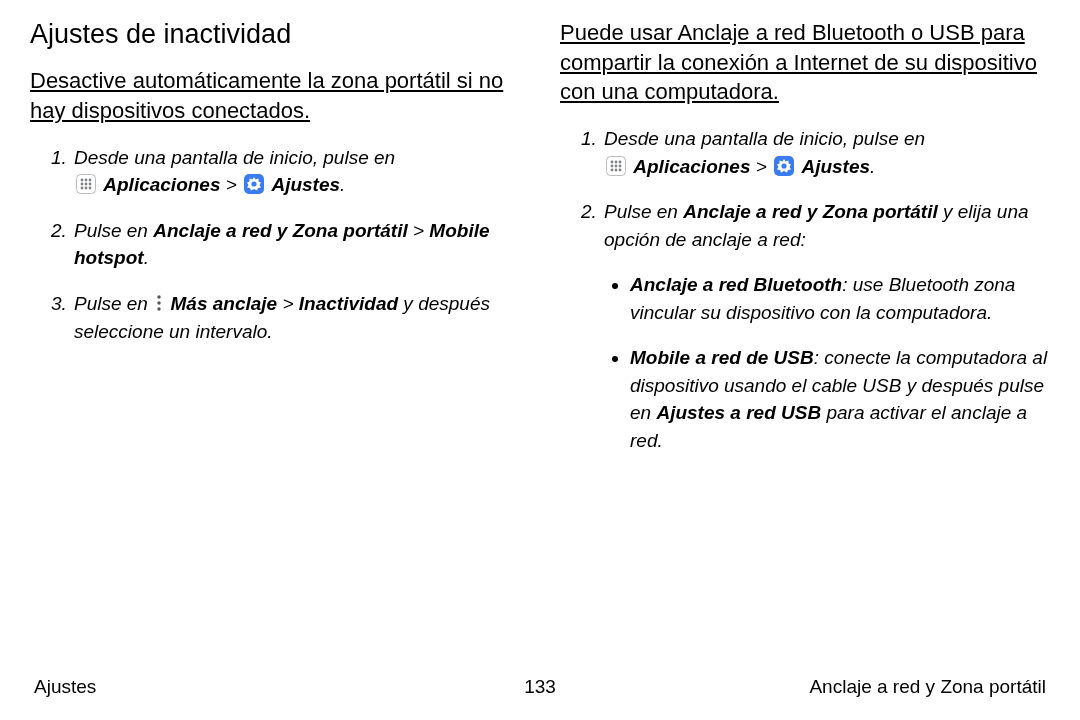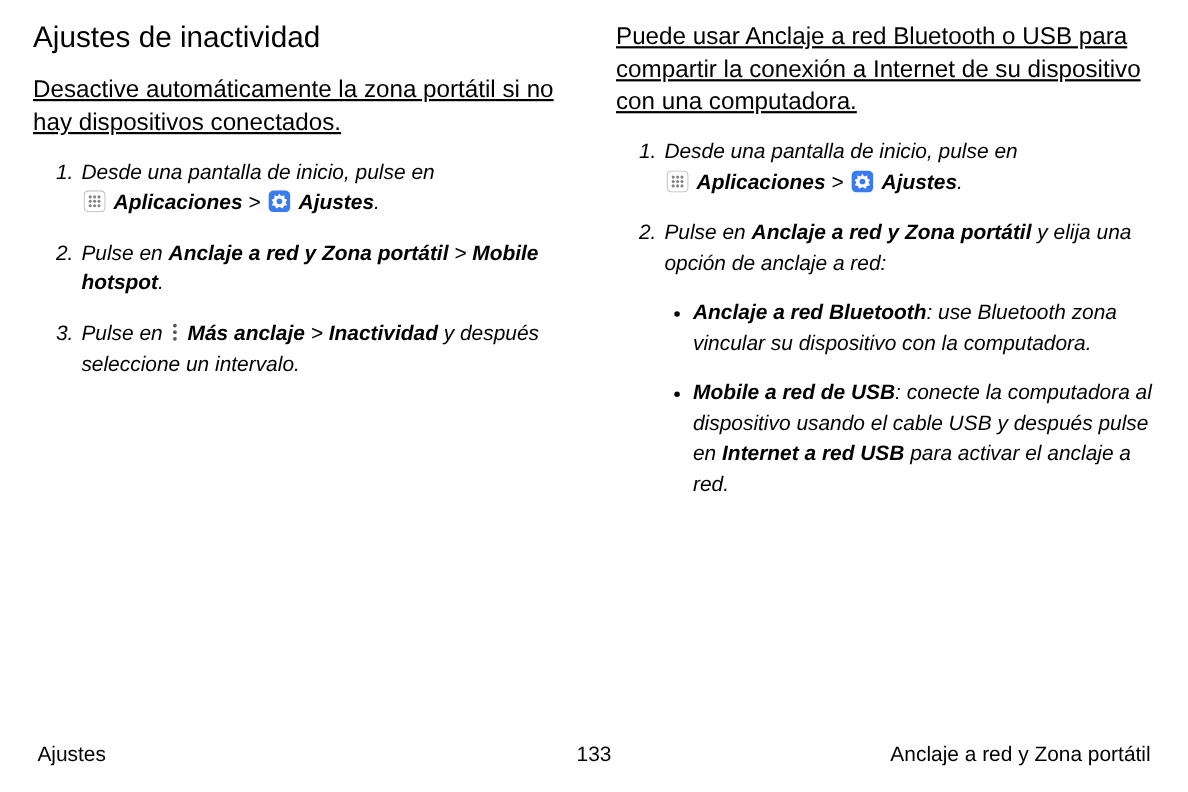--- a/index.html
+++ b/index.html
@@ -111,21 +111,21 @@
           </span>
           <b>Ajustes</b><span>.</span>
         </li>
         <li>
           <span>Pulse en </span><b>Anclaje a red y Zona portátil</b><span> y elija una opción de anclaje a red:</span>
           <ul class="sub">
             <li>
               <b>Anclaje a red Bluetooth</b><span>: use Bluetooth zona vincular su dispositivo con la computadora.</span>
             </li>
             <li>
-              <b>Mobile a red de USB</b><span>: conecte la computadora al dispositivo usando el cable USB y después pulse en </span><b>Internet a red USB</b><span> para activar el anclaje a red.</span>
+              <b>Mobile a red de USB</b><span>: conecte la computadora al dispositivo usando el cable USB y después pulse en </span><b>Ajustes a red USB</b><span> para activar el anclaje a red.</span>
             </li>
           </ul>
         </li>
       </ol>
     </div>
 
   </div>
 
   <div class="footer-wrap">
     <div class="footer">

